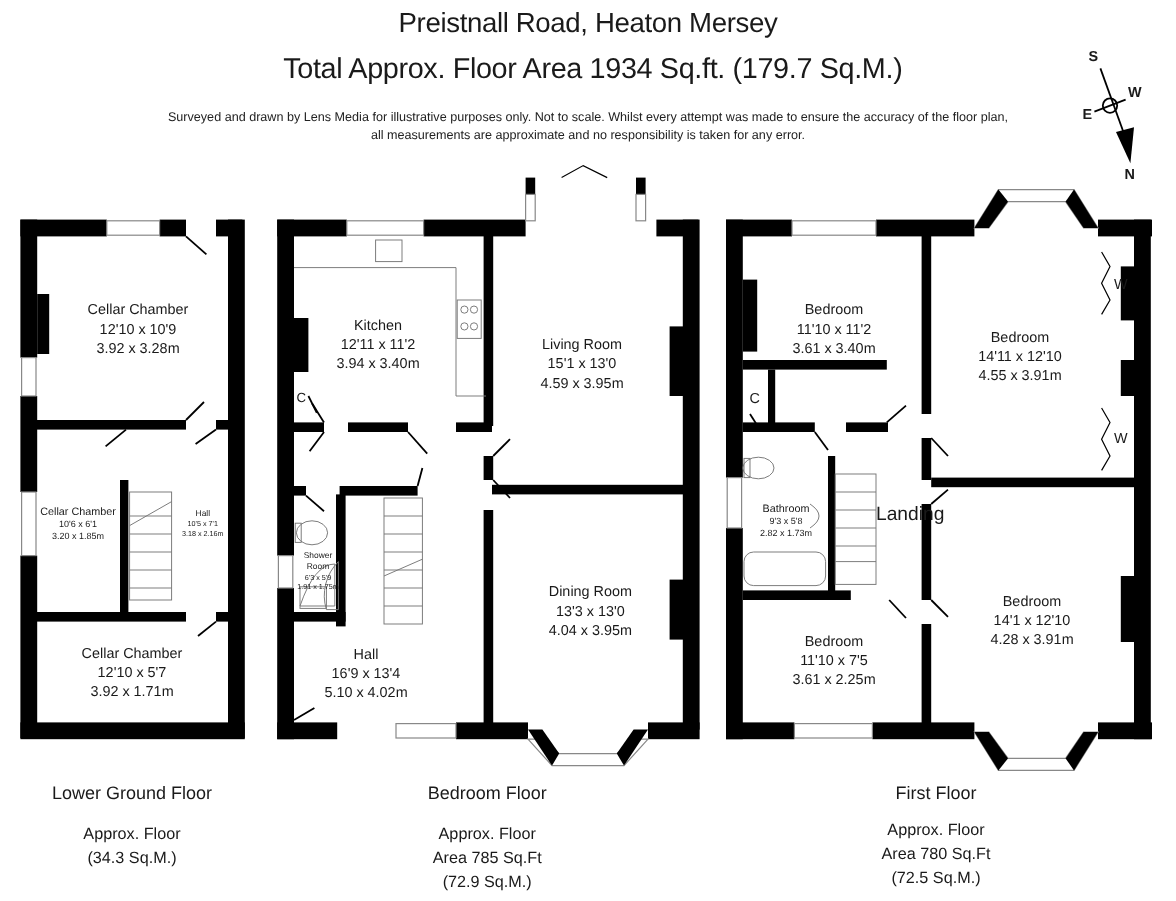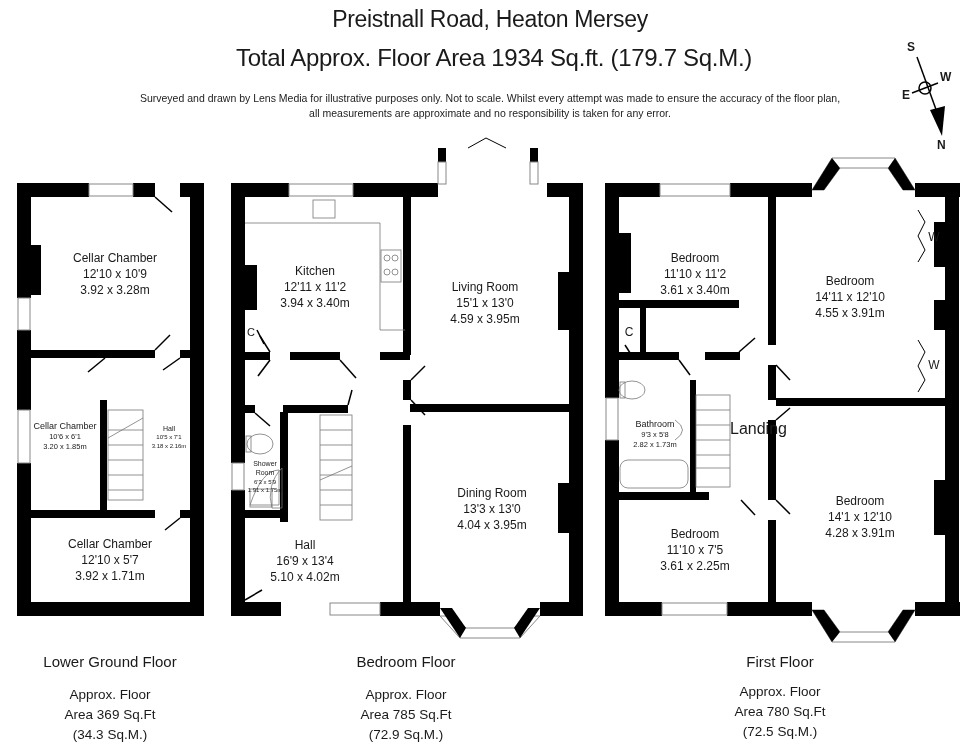--- a/index.html
+++ b/index.html
@@ -299,21 +299,20 @@
   <div class="d">11'10 x 7'5</div>
   <div class="d">3.61 x 2.25m</div>
 </div>
 <div class="lbl" style="left:620px;top:324px;width:18px;font-size:12px;">C</div>
 <div class="lbl" style="left:927px;top:229px;width:14px;font-size:12px;">W</div>
 <div class="lbl" style="left:927px;top:357px;width:14px;font-size:12px;">W</div>
 
 <div class="floor-name" style="left:20px;top:653px;width:180px;">Lower Ground Floor</div>
 <div class="floor-area" style="left:20px;top:685px;width:180px;">
   <div>Approx. Floor</div>
-  <div>Area 369 Sq.Ft</div>
   <div>(34.3 Sq.M.)</div>
 </div>
 <div class="floor-name" style="left:316px;top:653px;width:180px;">Bedroom Floor</div>
 <div class="floor-area" style="left:316px;top:685px;width:180px;">
   <div>Approx. Floor</div>
   <div>Area 785 Sq.Ft</div>
   <div>(72.9 Sq.M.)</div>
 </div>
 <div class="floor-name" style="left:690px;top:653px;width:180px;">First Floor</div>
 <div class="floor-area" style="left:690px;top:682px;width:180px;">

